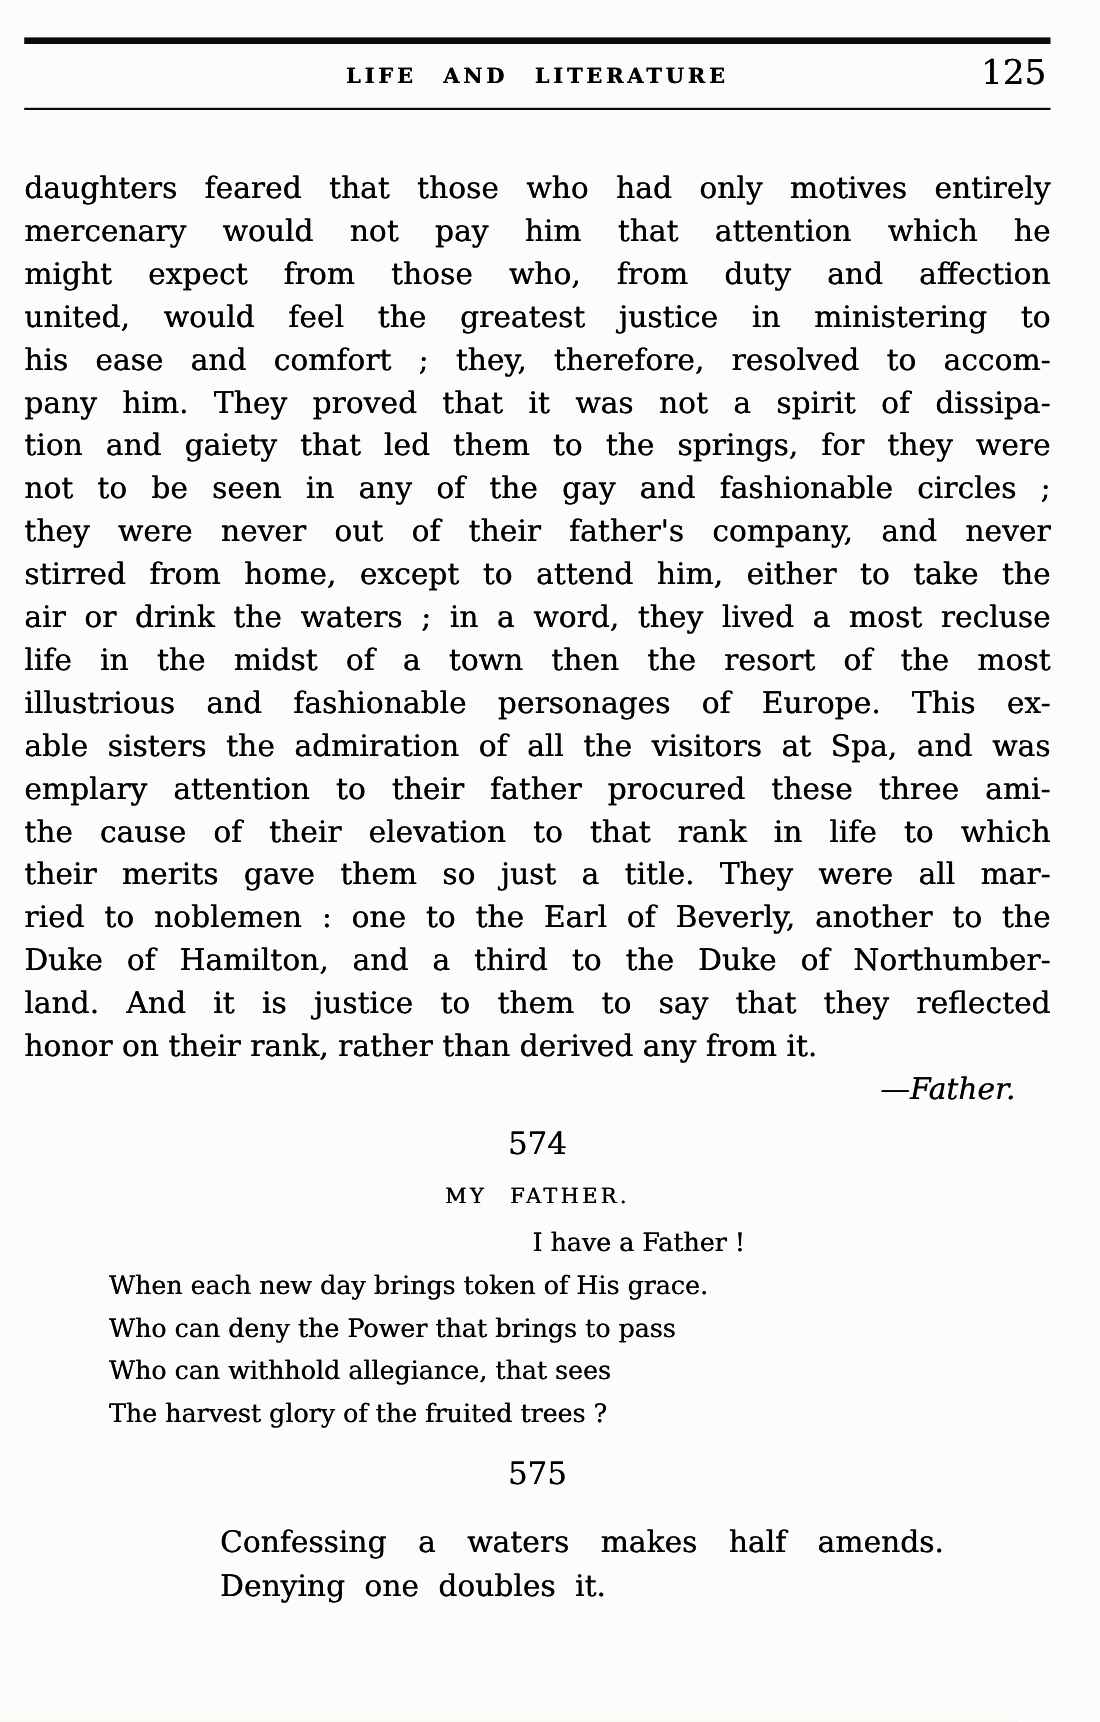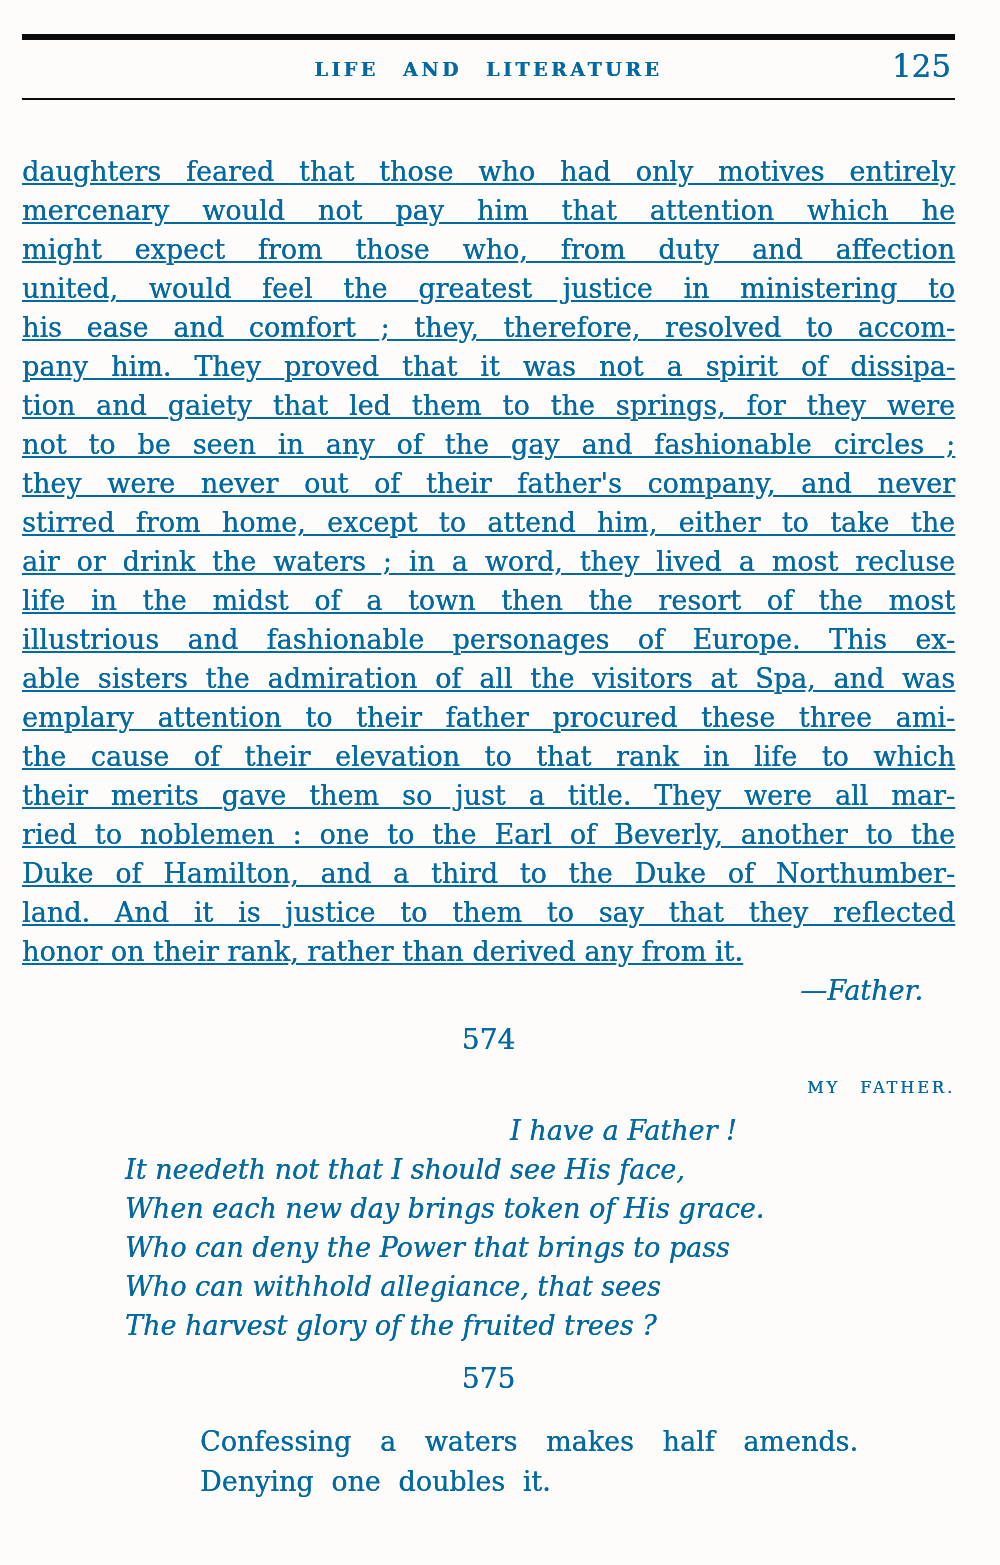--- a/index.html
+++ b/index.html
@@ -6,21 +6,21 @@
     margin: 0;
     padding: 0;
     background: #f4f2ee;
   }
   .page {
     position: relative;
     width: 1000px;
     height: 1565px;
     margin: 0 auto;
     background: #fdfcfa;
-    color: #0369a1;
+    color: #000000;
     font-family: "DejaVu Serif", "Liberation Serif", serif;
     box-sizing: border-box;
     padding: 34px 45px 0 22px;
     overflow: hidden;
     text-shadow: 0.3px 0 0 currentColor;
   }
   .rule-thick {
     height: 6px;
     background: #0b0b0b;
   }
@@ -46,21 +46,20 @@
     font-size: 31px;
   }
   .rule-thin {
     height: 2px;
     background: #0b0b0b;
   }
   .paragraph {
     margin-top: 52px;
     font-size: 27px;
     line-height: 39px;
-    text-decoration: underline;
   }
   .jline {
     text-align: justify;
     text-align-last: justify;
   }
   .jline.last {
     text-align: left;
     text-align-last: auto;
   }
   .attribution {
@@ -73,34 +72,33 @@
   .section-number {
     text-align: center;
     font-size: 28px;
     line-height: 39px;
     margin-top: 10px;
   }
   .section-number.second {
     margin-top: 14px;
   }
   .poem-title {
-    text-align: right;
-    font-size: 16px;
+    text-align: center;
+    font-size: 19px;
     font-weight: 400;
     letter-spacing: 3px;
     word-spacing: 12px;
     line-height: 30px;
     margin-top: 14px;
   }
   .poem {
-    margin-left: 103px;
+    margin-left: 77px;
     margin-top: 8px;
-    font-size: 27px;
+    font-size: 23px;
     line-height: 39px;
-    font-style: italic;
   }
   .poem-opening {
     padding-left: 385px;
     white-space: nowrap;
   }
   .aphorism {
     margin-left: 178px;
     width: 658px;
     margin-top: 24px;
     font-size: 27px;
@@ -155,21 +153,20 @@
     </div>
 
     <div class="attribution">—Father.</div>
 
     <div class="section-number">574</div>
 
     <div class="poem-title">MY FATHER.</div>
 
     <div class="poem">
       <div class="poem-opening">I have a Father !</div>
-      <div class="poem-line">It needeth not that I should see His face,</div>
       <div class="poem-line">When each new day brings token of His grace.</div>
       <div class="poem-line">Who can deny the Power that brings to pass</div>
       <div class="poem-line">Who can withhold allegiance, that sees</div>
       <div class="poem-line">The harvest glory of the fruited trees ?</div>
     </div>
 
     <div class="section-number second">575</div>
 
     <div class="aphorism">
       <div class="aph-just">Confessing a waters makes half amends.</div>

